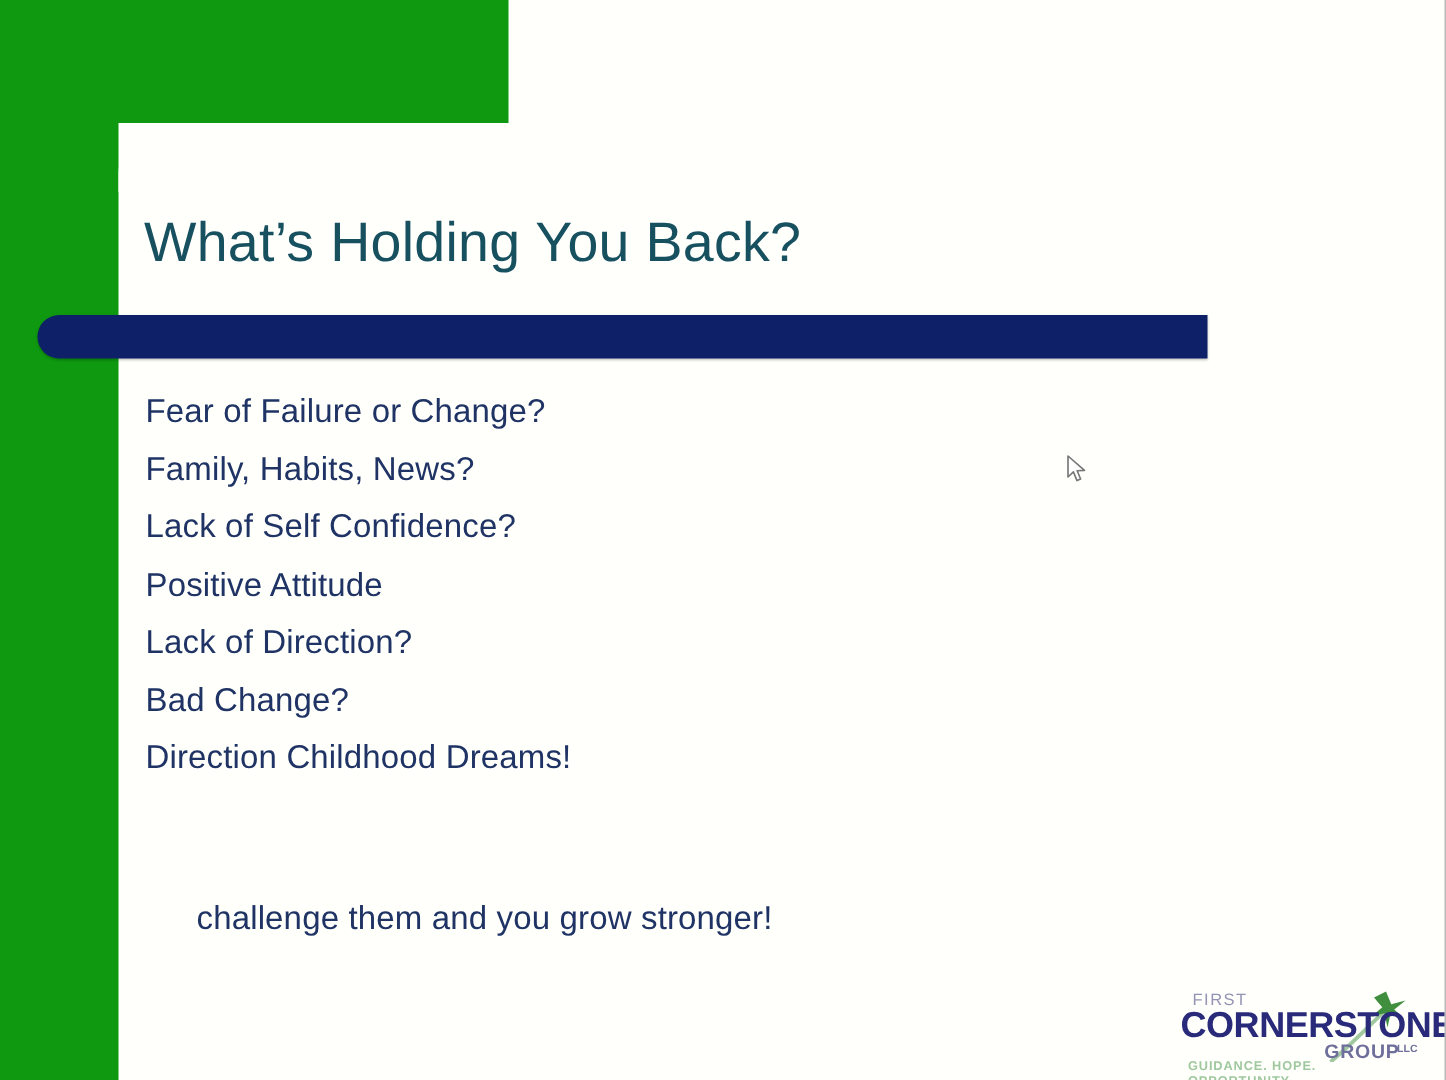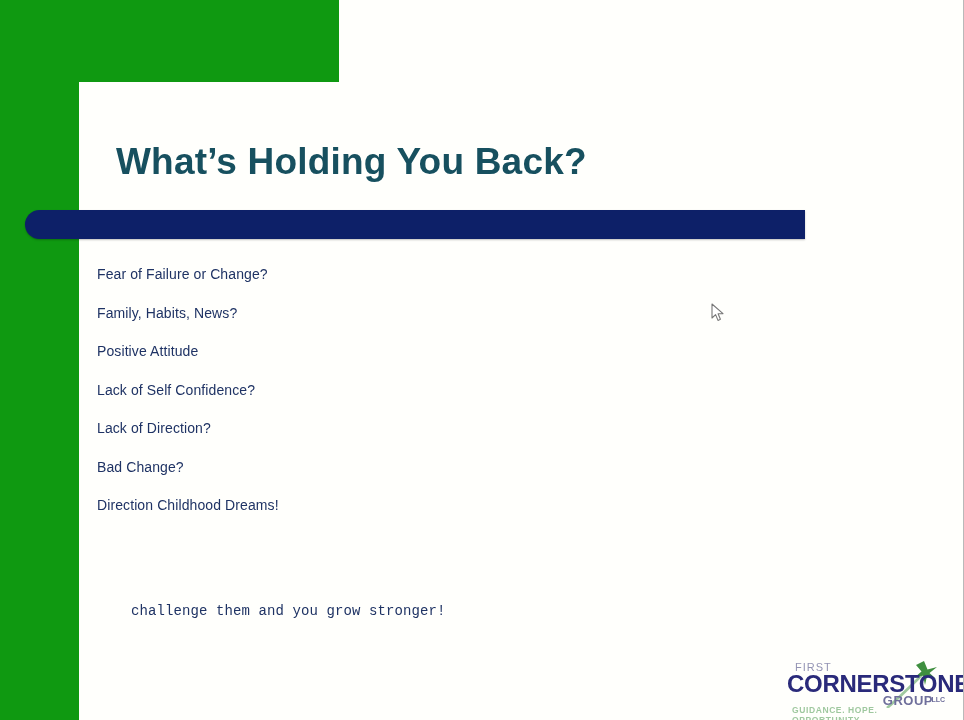--- a/index.html
+++ b/index.html
@@ -41,60 +41,58 @@
     width: 46px; height: 46px;
     background: #fffffc;
     border-top-left-radius: 34px;
   }
 
   
   .slide-title {
     position: absolute;
     left: 96px; top: 141px;
     font-size: 37px;
-    font-weight: bold;
+    font-weight: normal;
     color: #17505f;
     letter-spacing: 0.2px;
     white-space: nowrap;
     text-shadow: 0 1px 0 rgba(255,255,255,0.5);
-    margin-left: 20px;
   }
 
   
   .rule-bar {
     position: absolute;
     left: 25px; top: 210px;
     width: 780px; height: 29px;
     background: #0d2068;
     border-radius: 15px 0 0 15px;
     box-shadow: 0 1px 2px rgba(0,0,0,0.25);
   }
 
   
   .body-list {
     position: absolute;
     left: 97px; top: 255px;
     width: 760px;
     list-style: none;
   }
   .body-line {
-    font-size: 14px;
+    font-size: 22px;
     color: #1f3364;
     line-height: 38.5px;
     white-space: pre-wrap;
     letter-spacing: 0.1px;
   }
   .body-line.wrapped {
     line-height: 33px;
     margin-top: 4px;
   }
   .body-line.wrapped .cont {
     display: block;
     padding-left: 34px;
-    font-family: Liberation Mono, monospace;
   }
 
   
   .logo {
     position: absolute;
     left: 787px; top: 658px;
     width: 160px; height: 56px;
   }
   .logo-first {
     position: absolute;
@@ -161,22 +159,22 @@
   <div class="green-left-bar"></div>
   <div class="white-corner"></div>
 
   <div class="slide-title">What’s Holding You Back?</div>
 
   <div class="rule-bar"></div>
 
   <ul class="body-list">
     <li class="body-line">Fear of Failure or Change?</li>
     <li class="body-line">Family, Habits, News?</li>
+    <li class="body-line">Lack of Self Confidence?</li>
     <li class="body-line">Positive Attitude</li>
-    <li class="body-line">Lack of Self Confidence?</li>
     <li class="body-line">Lack of Direction?</li>
     <li class="body-line">Bad Change?</li>
     <li class="body-line">Direction Childhood Dreams!</li>
     <li class="body-line wrapped">
       <span class="cont">challenge them and you grow stronger!</span>
     </li>
   </ul>
 
   <div class="logo">
     <svg class="logo-swoosh" viewBox="0 0 62 50">

